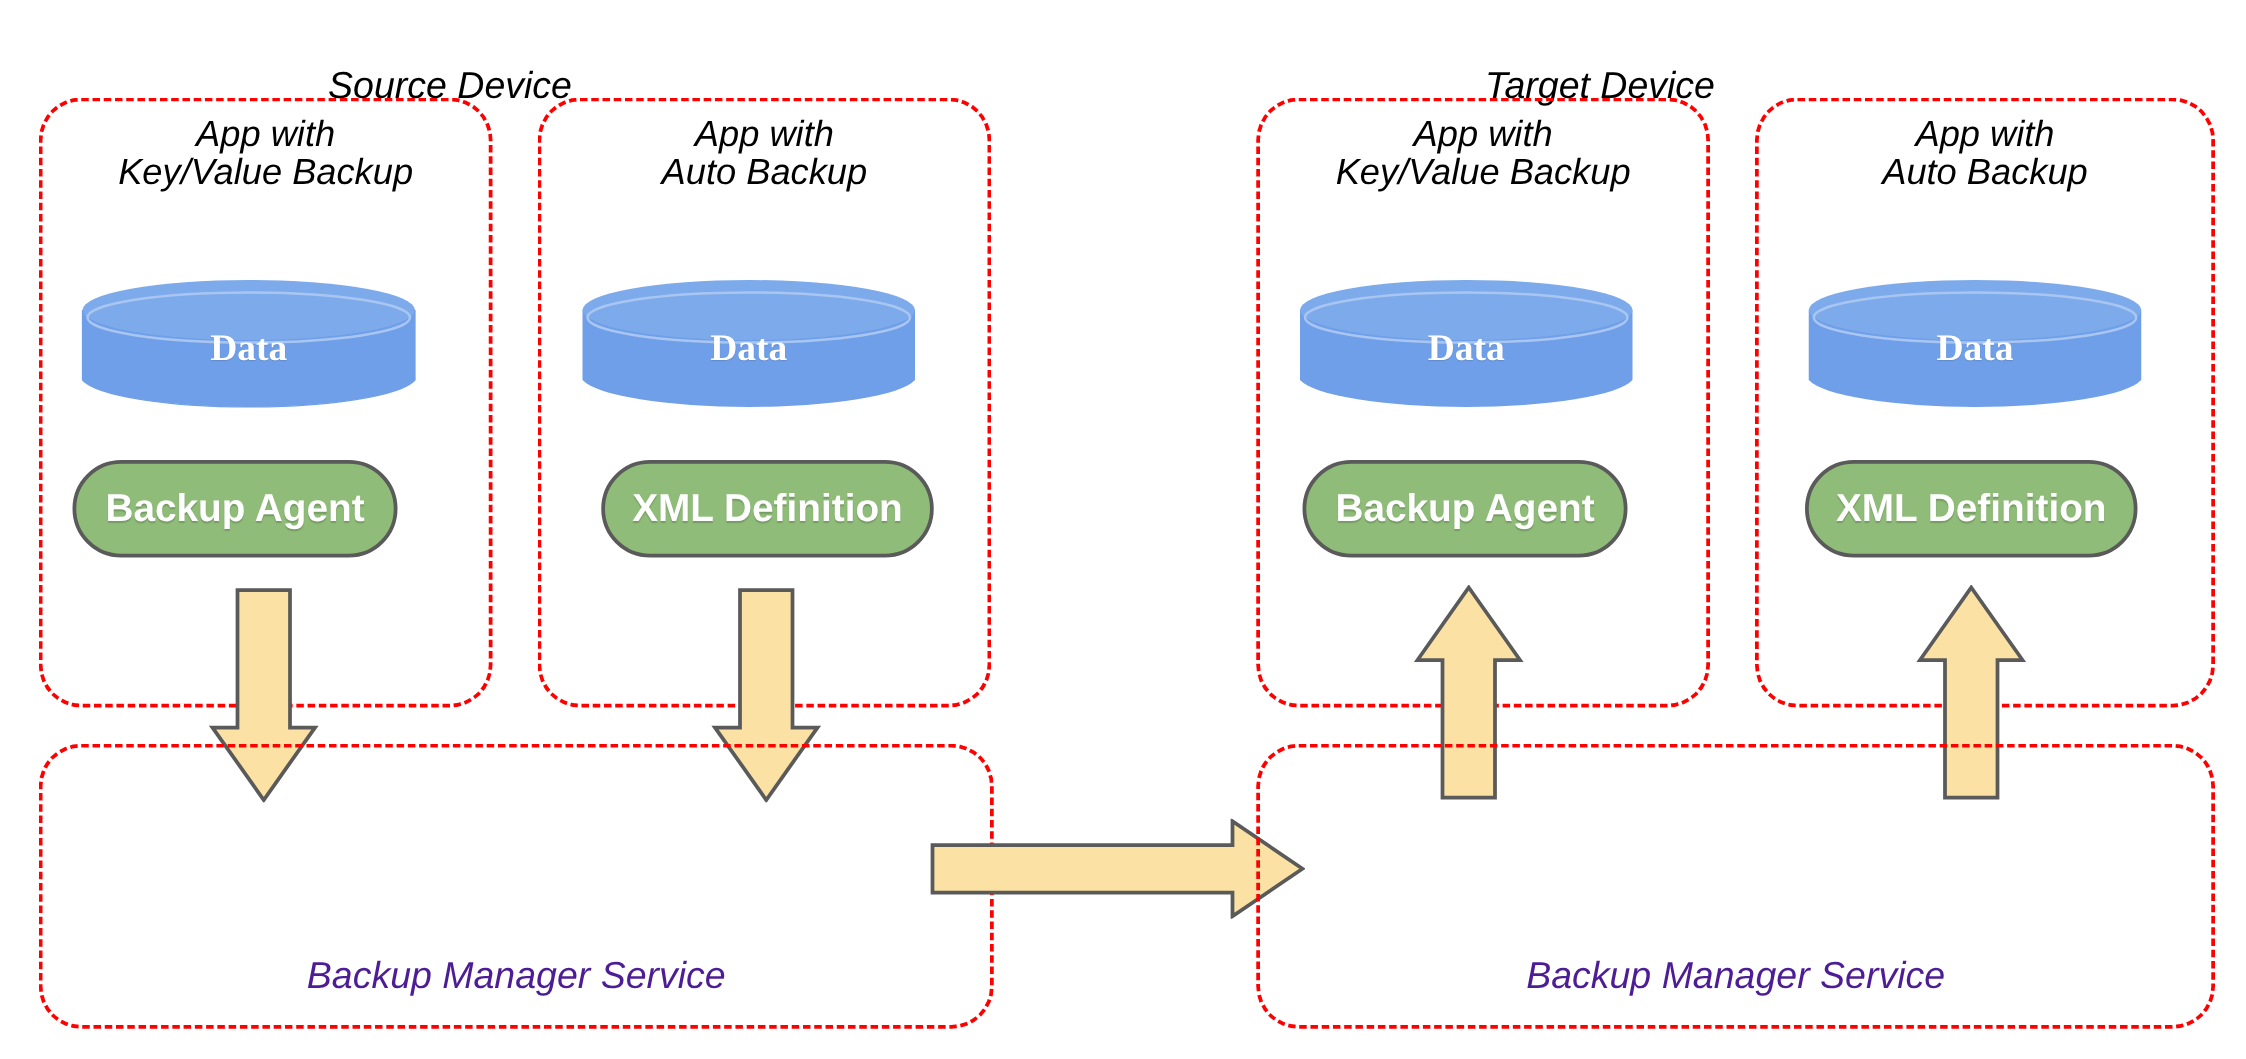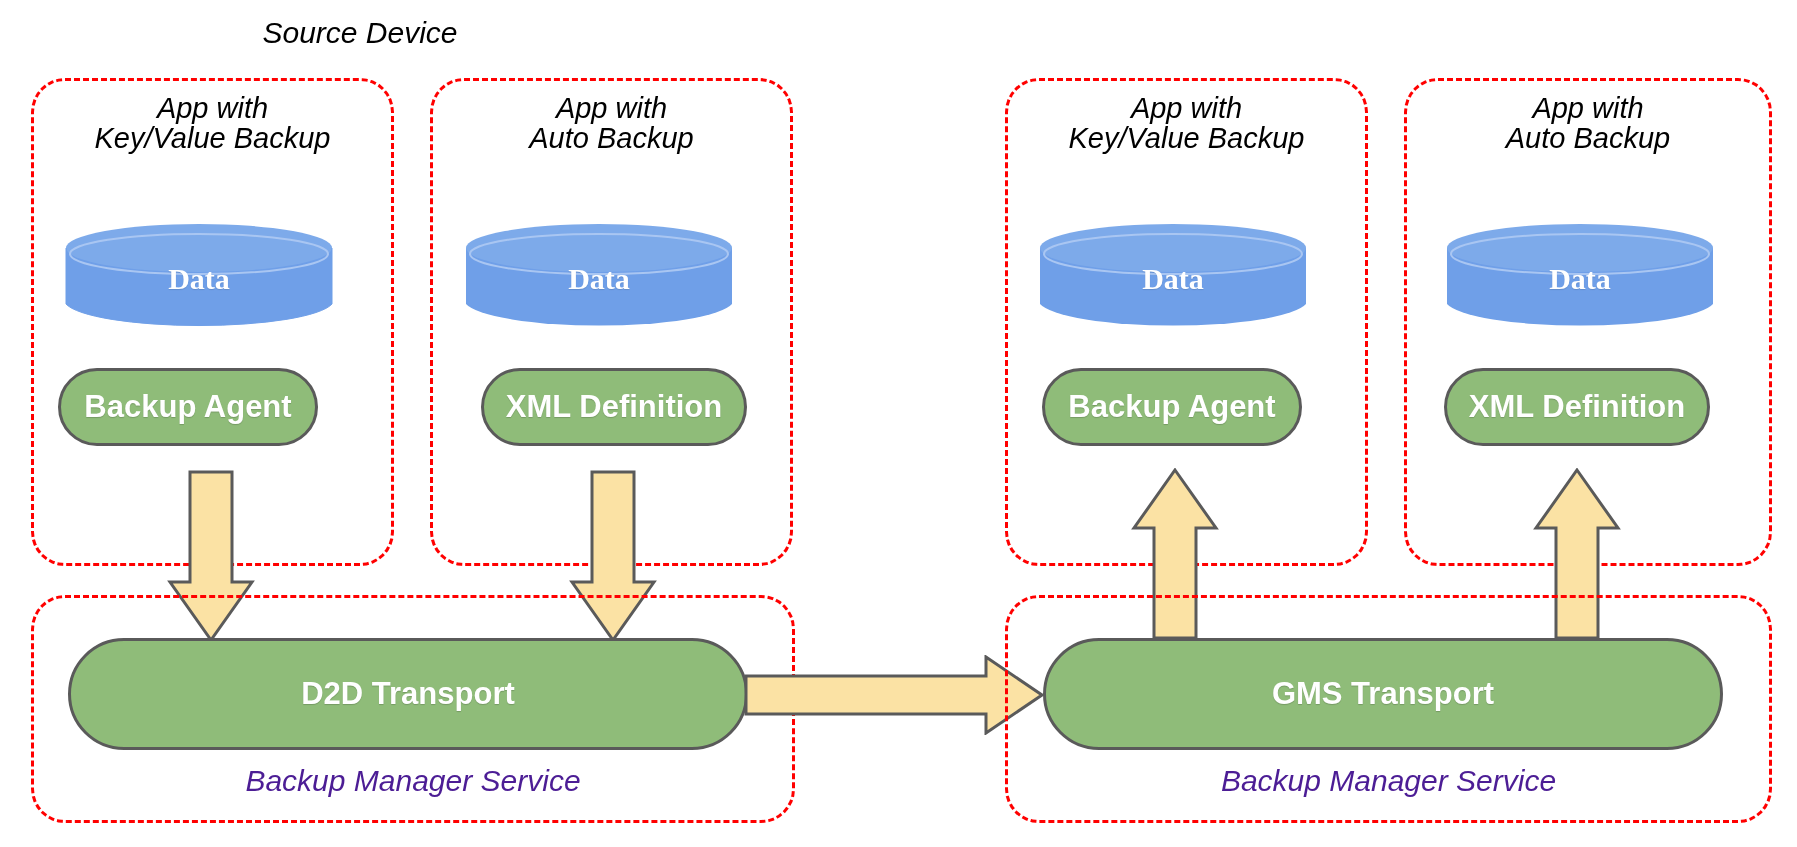--- a/index.html
+++ b/index.html
@@ -20,20 +20,21 @@
 
   
   .device-title {
     position: absolute;
     font-style: italic;
     font-size: 30px;
     color: #000000;
     text-align: center;
     white-space: nowrap;
     font-family: "Liberation Sans", sans-serif;
+    margin-top: 36px;
   }
 
   
   .dashed-box {
     position: absolute;
     border: 3px dashed #ff0000;
     border-radius: 34px;
     box-sizing: border-box;
     background: transparent;
   }
@@ -105,20 +106,21 @@
   .arrow { position: absolute; }
   .arrow svg { display: block; }
 </style>
 </head>
 <body>
 
 <div id="canvas">
 
   <div class="device-title" style="left:180px; top:16px; width:360px;">Source Device</div>
 
+  <div class="device-title" style="left:1100px; top:16px; width:360px;">Target Device</div>
 
   <div class="dashed-box" style="left:31px; top:78px; width:363px; height:488px;">
     <div class="app-label">
       <div>App with</div>
       <div>Key/Value Backup</div>
     </div>
   </div>
 
   <div class="cylinder" style="left:64px; top:222px; width:270px; height:108px;">
     <svg width="270" height="108" viewBox="0 0 270 108">
@@ -159,21 +161,20 @@
   <div class="arrow" style="left:568px; top:470px; width:90px; height:172px;">
     <svg width="90" height="172" viewBox="0 0 90 172">
       <polygon points="24,2 66,2 66,112 86,112 45,170 4,112 24,112" fill="#fbe2a4" stroke="#5a5a5a" stroke-width="3" stroke-linejoin="miter"></polygon>
     </svg>
   </div>
 
   <div class="dashed-box" style="left:31px; top:595px; width:764px; height:228px;">
     <div class="svc-label">Backup Manager Service</div>
   </div>
 
-  <div class="pill transport" style="left:68px; top:638px; width:680px; height:112px;">D2D Transport</div>
 
   <div class="arrow" style="left:744px; top:655px; width:300px; height:80px;">
     <svg width="300" height="80" viewBox="0 0 300 80">
       <polygon points="2,21 242,21 242,2 298,40 242,78 242,59 2,59" fill="#fbe2a4" stroke="#5a5a5a" stroke-width="3" stroke-linejoin="miter"></polygon>
     </svg>
   </div>
 
   <div class="dashed-box" style="left:1005px; top:78px; width:363px; height:488px;">
     <div class="app-label">
       <div>App with</div>
@@ -219,15 +220,14 @@
   <div class="arrow" style="left:1532px; top:468px; width:90px; height:172px;">
     <svg width="90" height="172" viewBox="0 0 90 172">
       <polygon points="45,2 86,60 66,60 66,170 24,170 24,60 4,60" fill="#fbe2a4" stroke="#5a5a5a" stroke-width="3" stroke-linejoin="miter"></polygon>
     </svg>
   </div>
 
   <div class="dashed-box" style="left:1005px; top:595px; width:767px; height:228px;">
     <div class="svc-label">Backup Manager Service</div>
   </div>
 
-  <div class="pill transport" style="left:1043px; top:638px; width:680px; height:112px;">GMS Transport</div>
 
 </div>
 
 </body></html>

